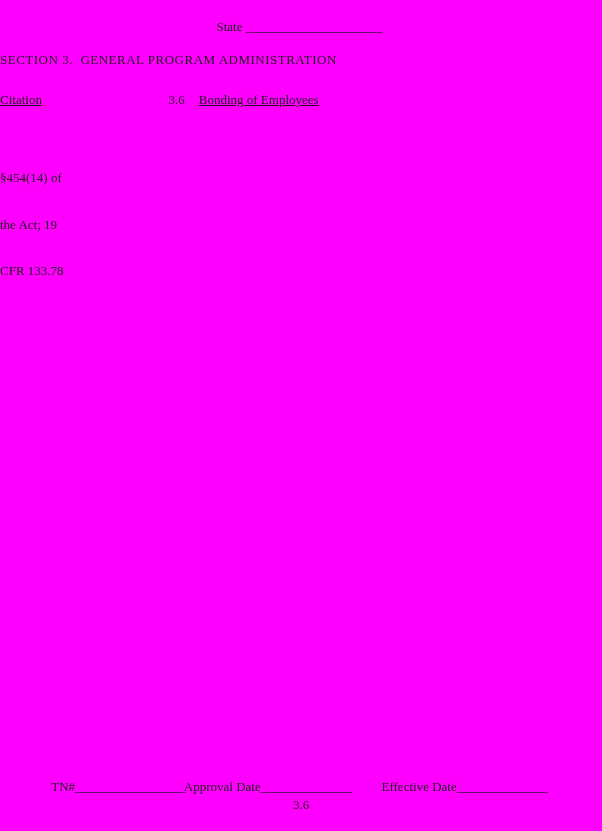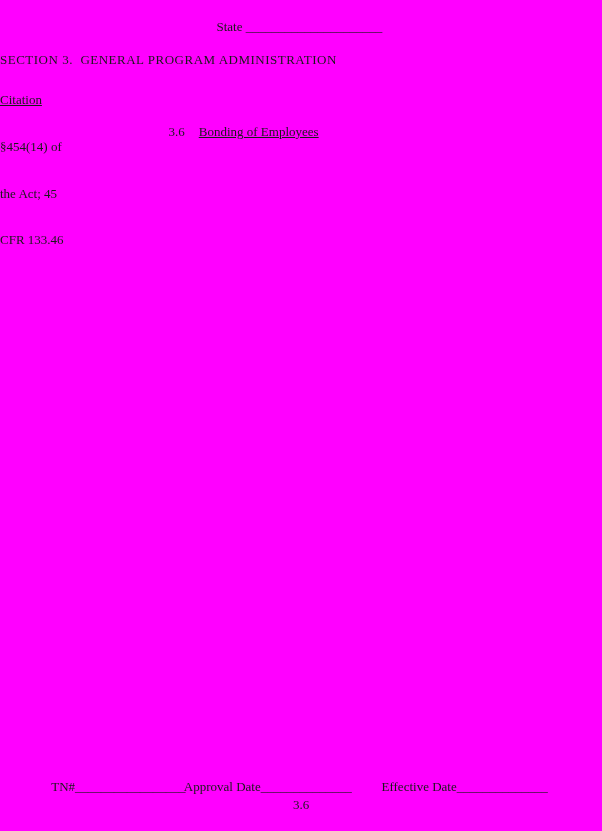--- a/index.html
+++ b/index.html
@@ -17,24 +17,24 @@
     overflow: hidden;
   }
   .abs { position: absolute; white-space: pre; font-family: Liberation Serif, serif; }
   .underlined { text-decoration: underline; }
   .section-title {
     left: 0; right: 0; top: 52px;
     text-align: left;
     letter-spacing: 0.5px;
   }
   .citation-label { left: 0; top: 92px; text-align: right; }
-  .item-row { left: 162px; top: 108px; }
+  .item-row { left: 162px; top: 76px; }
   .item-num { margin-right: 14px; }
   .ref-block {
-    left: 0; top: 108px;
+    left: 0; top: 139px;
     line-height: 15.5px;
   }
   .body-block {
     left: 190px; top: 124px;
     line-height: 15.5px;
   }
   .state-line { left: 210px; top: 3px; }
   .footer-tn { left: 45px; top: 763px; }
   .footer-approval { left: 178px; top: 763px; }
   .footer-effective { left: 375px; top: 763px; }
@@ -53,22 +53,22 @@
 <div class="abs section-title">SECTION 3.  GENERAL PROGRAM ADMINISTRATION</div>
 
 <div class="abs citation-label underlined">Citation</div>
 
 <div class="abs item-row">
   <span class="item-num">3.6</span><span class="underlined">Bonding of Employees</span>
 </div>
 
 <div class="abs ref-block">
   <div>§454(14) of</div>
-  <div>the Act; 45</div>
-  <div>CFR 133.46</div>
+  <div>the Act; 19</div>
+  <div>CFR 133.78</div>
 </div>
 
 <div class="abs body-block">
 </div>
 
 <div class="abs footer-tn">
   <span>TN#</span><span>_________________</span>
 </div>
 <div class="abs footer-approval">
   <span>Approval Date</span><span>______________</span>

